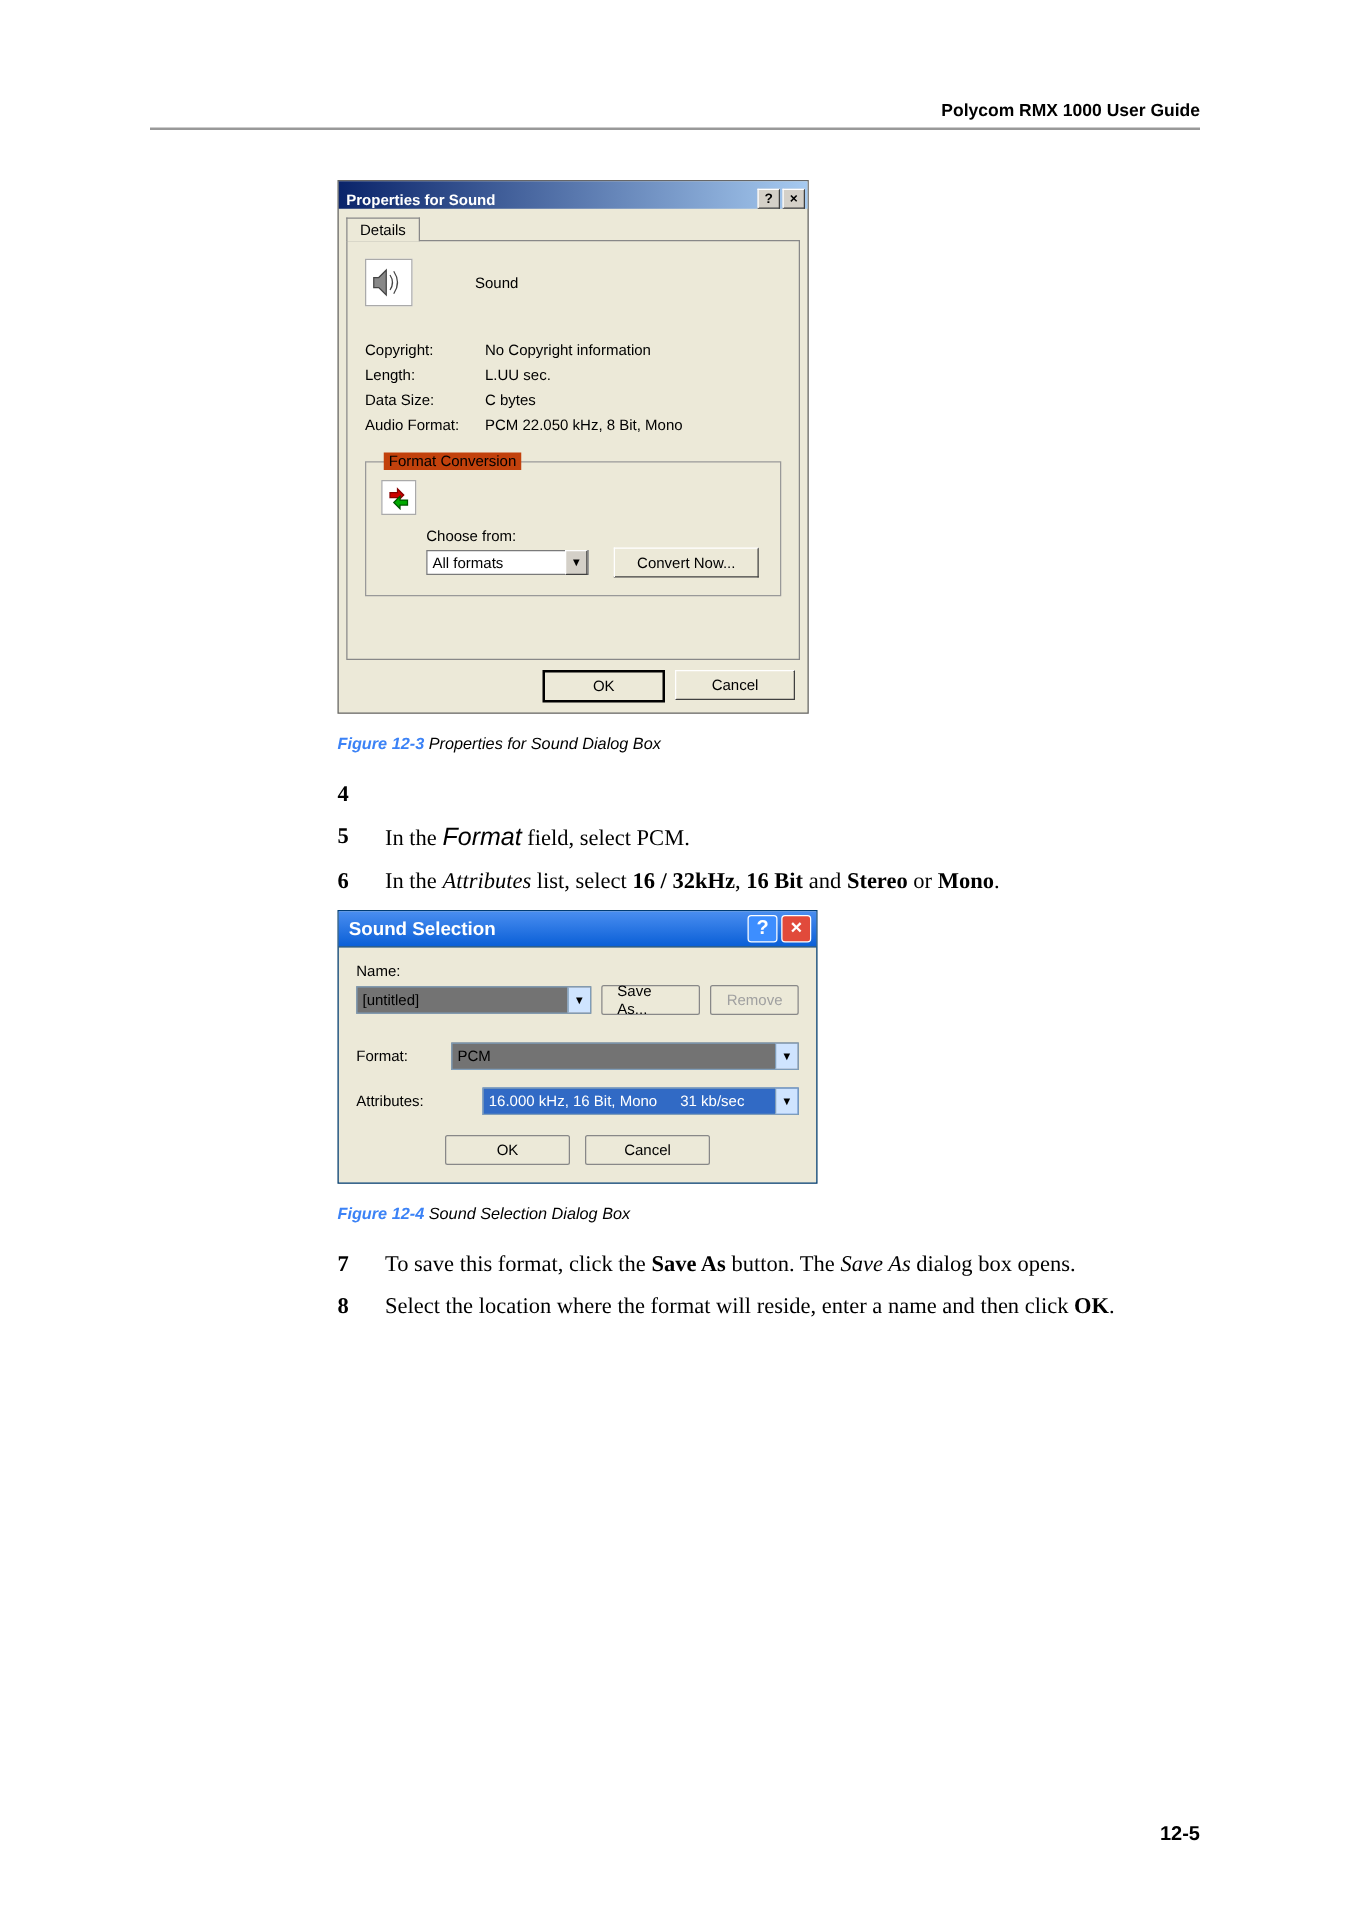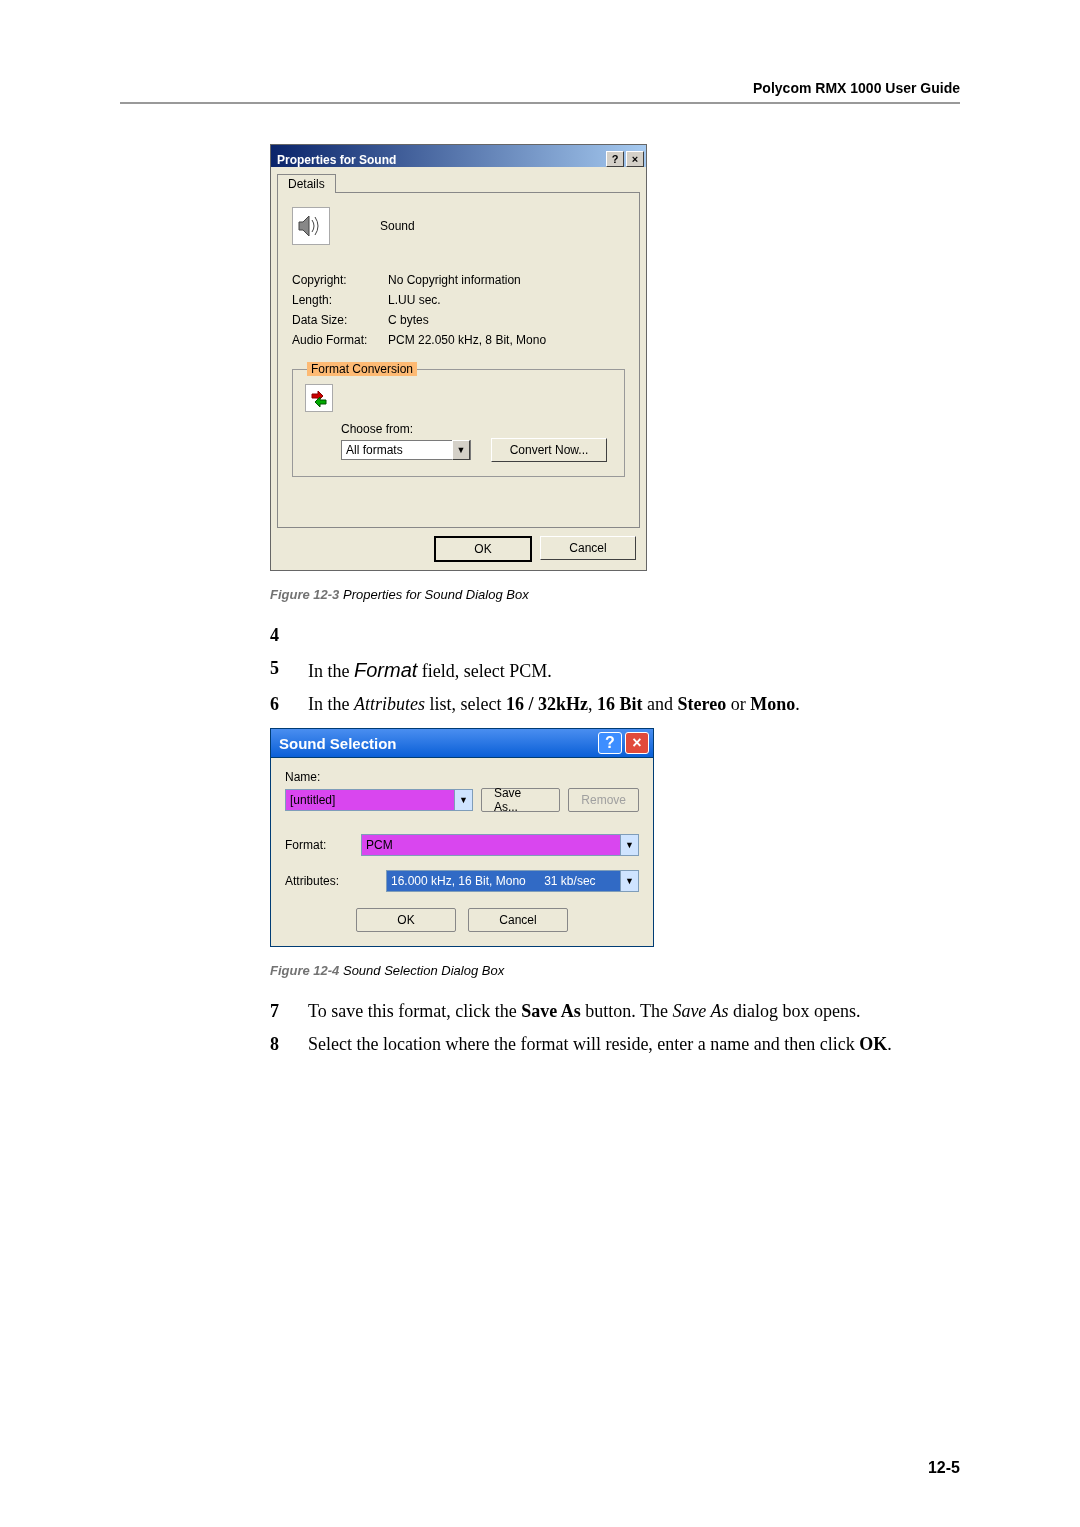--- a/index.html
+++ b/index.html
@@ -108,21 +108,21 @@
   .info-label { width: 96px; }
   .fieldset {
     border: 1px solid #999;
     margin-top: 22px;
     padding: 10px 12px 14px 12px;
   }
   .fieldset-title {
     font-size: 12px;
     position: relative;
     top: -18px;
-    background: #fdba74;
+    background: #c2410c;
     display: inline-block;
     padding: 0 4px;
     margin-left: 2px;
   }
   .fc-row1 {
     display: flex;
     align-items: flex-start;
     gap: 10px;
     margin-top: -10px;
   }
@@ -179,21 +179,21 @@
     padding: 8px 10px;
   }
   
   .caption {
     font-family: Arial, sans-serif;
     font-size: 13px;
     margin: 16px 0 20px 150px;
     color: #000;
   }
   .caption .fig {
-    color: #737373;
+    color: #3b82f6;
     font-weight: bold;
     font-style: italic;
   }
   .caption .txt { font-style: italic; }
   
   .steps { margin-left: 150px; }
   .step {
     display: flex;
     gap: 20px;
     font-size: 18px;
@@ -235,21 +235,21 @@
     justify-content: center;
     font-weight: bold;
     font-size: 16px;
   }
   .xp-help { background: #3d8eff; color: #fff; }
   .xp-close { background: #e14a3b; color: #fff; }
   .ss-body { padding: 12px 14px 14px 14px; }
   .ss-row { display: flex; align-items: center; gap: 8px; }
   .ss-select {
     border: 1px solid #7f9db9;
-    background: #d946ef;
+    background: #737373;
     height: 22px;
     box-sizing: border-box;
     display: inline-flex;
     align-items: center;
     justify-content: space-between;
     padding-left: 4px;
   }
   .ss-select.sel {
     background: #316ac5;
     color: #fff;

